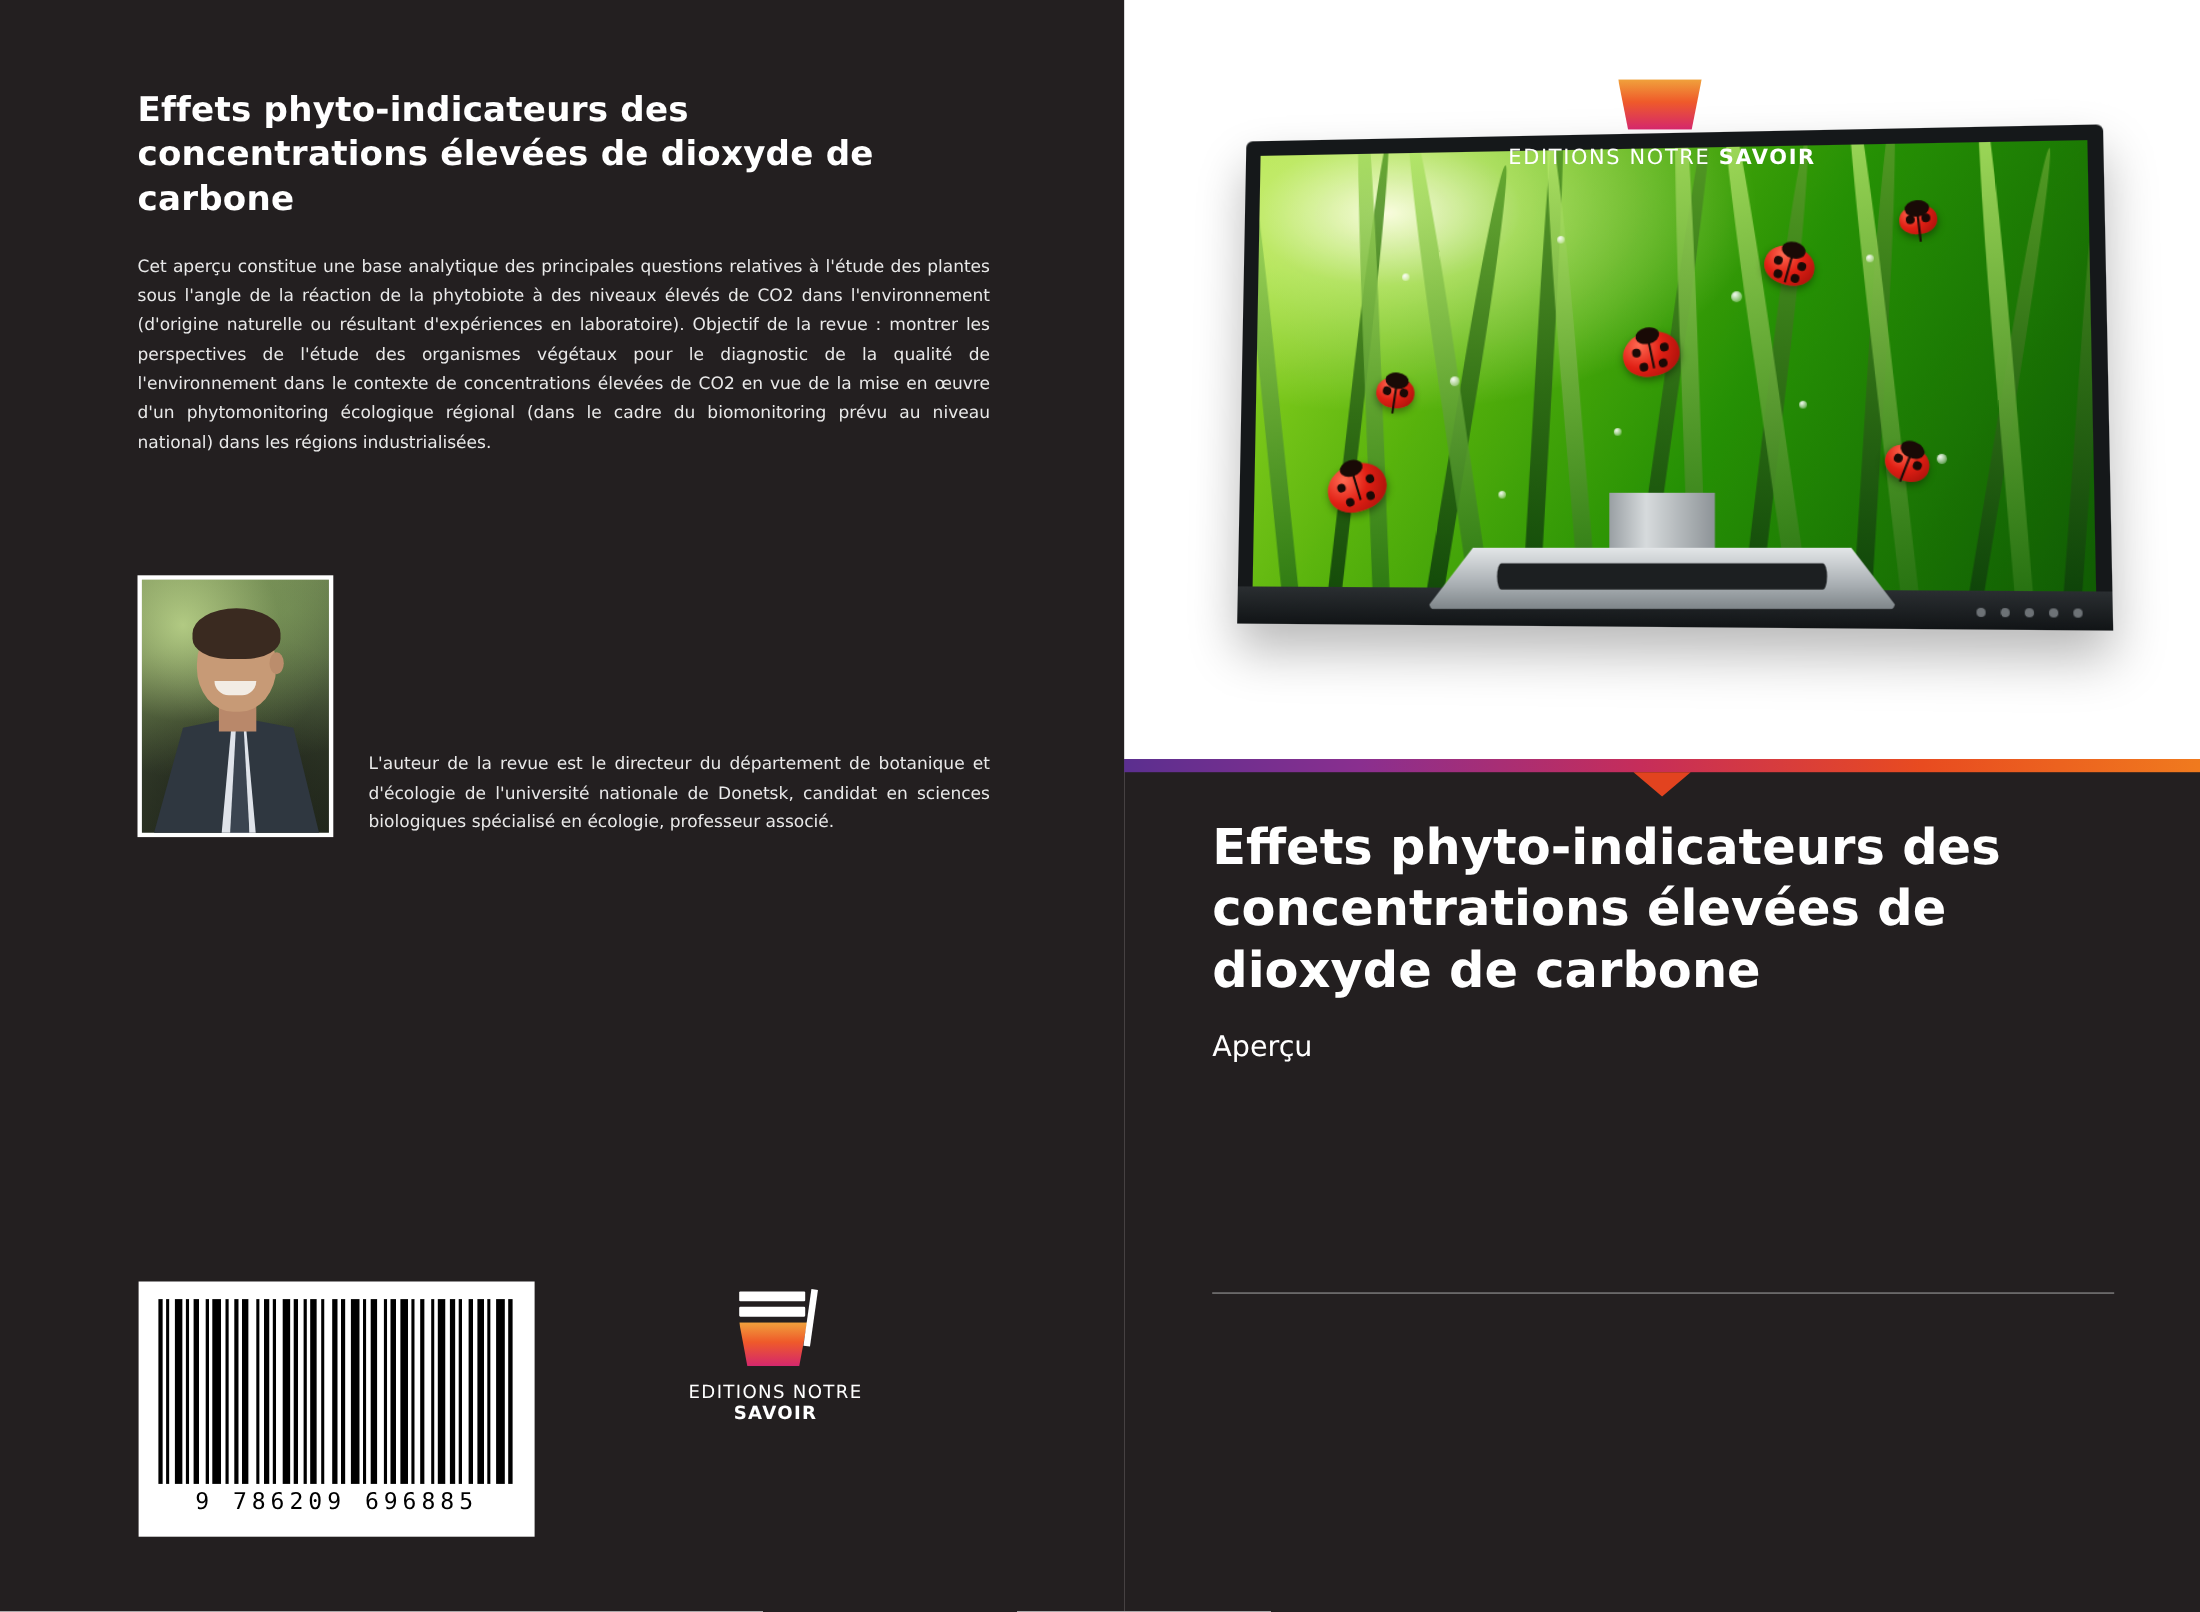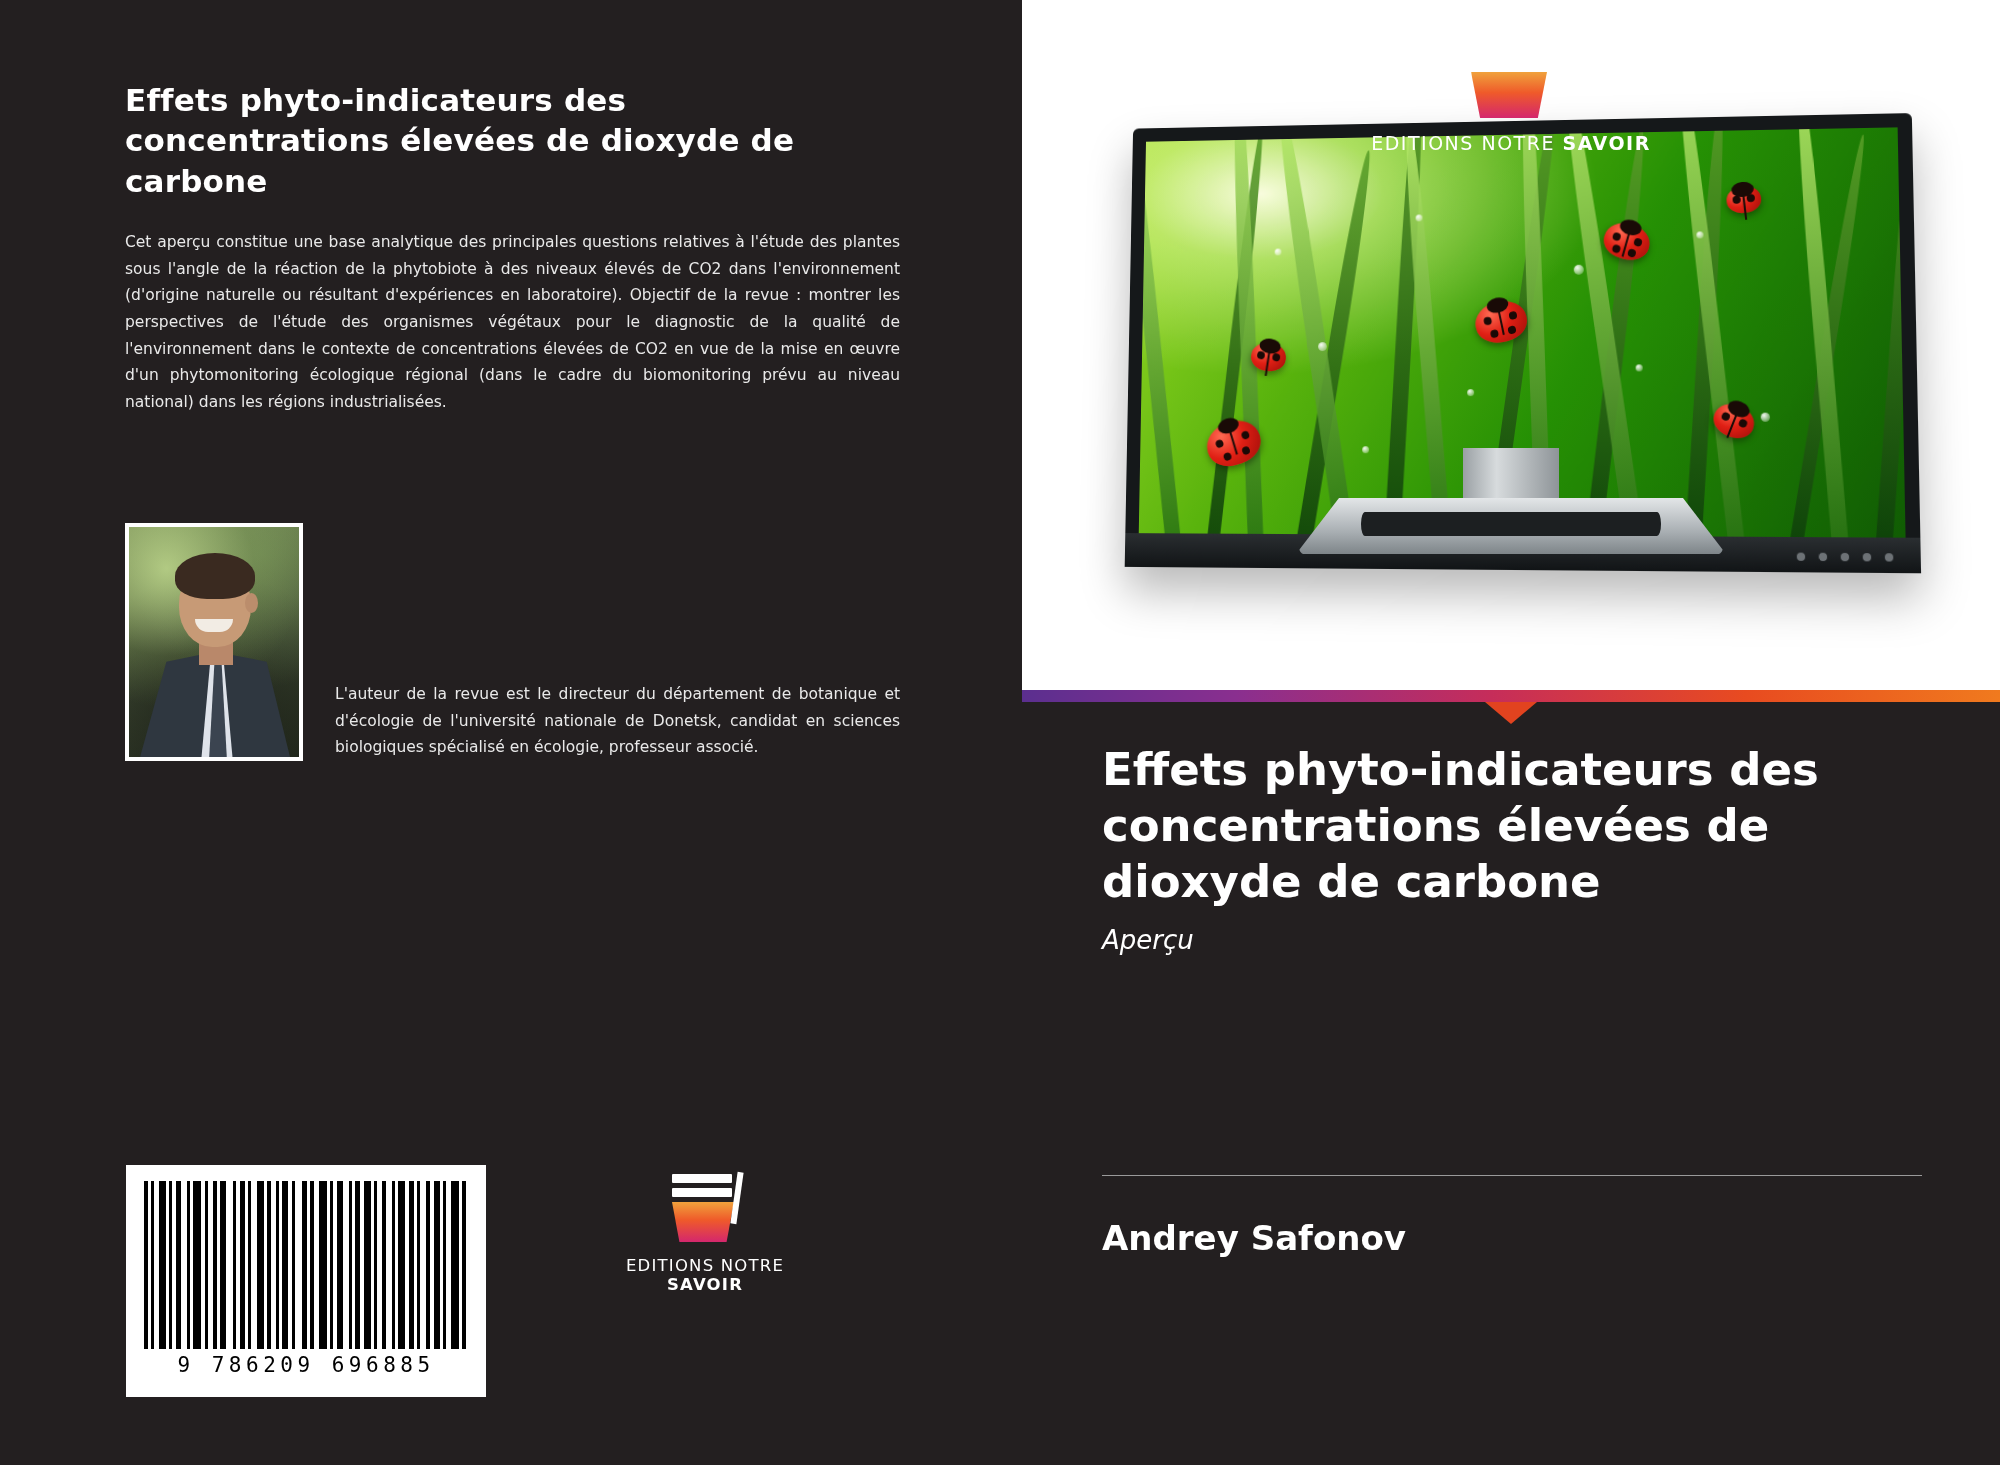--- a/index.html
+++ b/index.html
@@ -444,22 +444,21 @@
   .front-title {
     color: #ffffff;
     font-size: 45px;
     font-weight: bold;
     line-height: 1.24;
     margin: 0;
   }
   .front-subtitle {
     color: #ffffff;
     font-size: 26px;
-    font-style: italic;
-    margin-top: 16px;
+    margin-top: 28px;
   }
   .divider {
     position: absolute;
     left: 80px;
     top: 1175px;
     width: 820px;
     height: 1px;
     background: #9a9a9a;
   }
   .front-author {
@@ -686,16 +685,15 @@
 
     <div class="accent-bar"></div>
     <div class="accent-notch"></div>
 
     <div class="front-text">
       <h1 class="front-title">Effets phyto-indicateurs des concentrations élevées de dioxyde de carbone</h1>
       <div class="front-subtitle">Aperçu</div>
     </div>
 
     <div class="divider"></div>
-    <div class="front-author">Andrey Safonov</div>
   </div>
 
 </div>
 
 </body></html>

